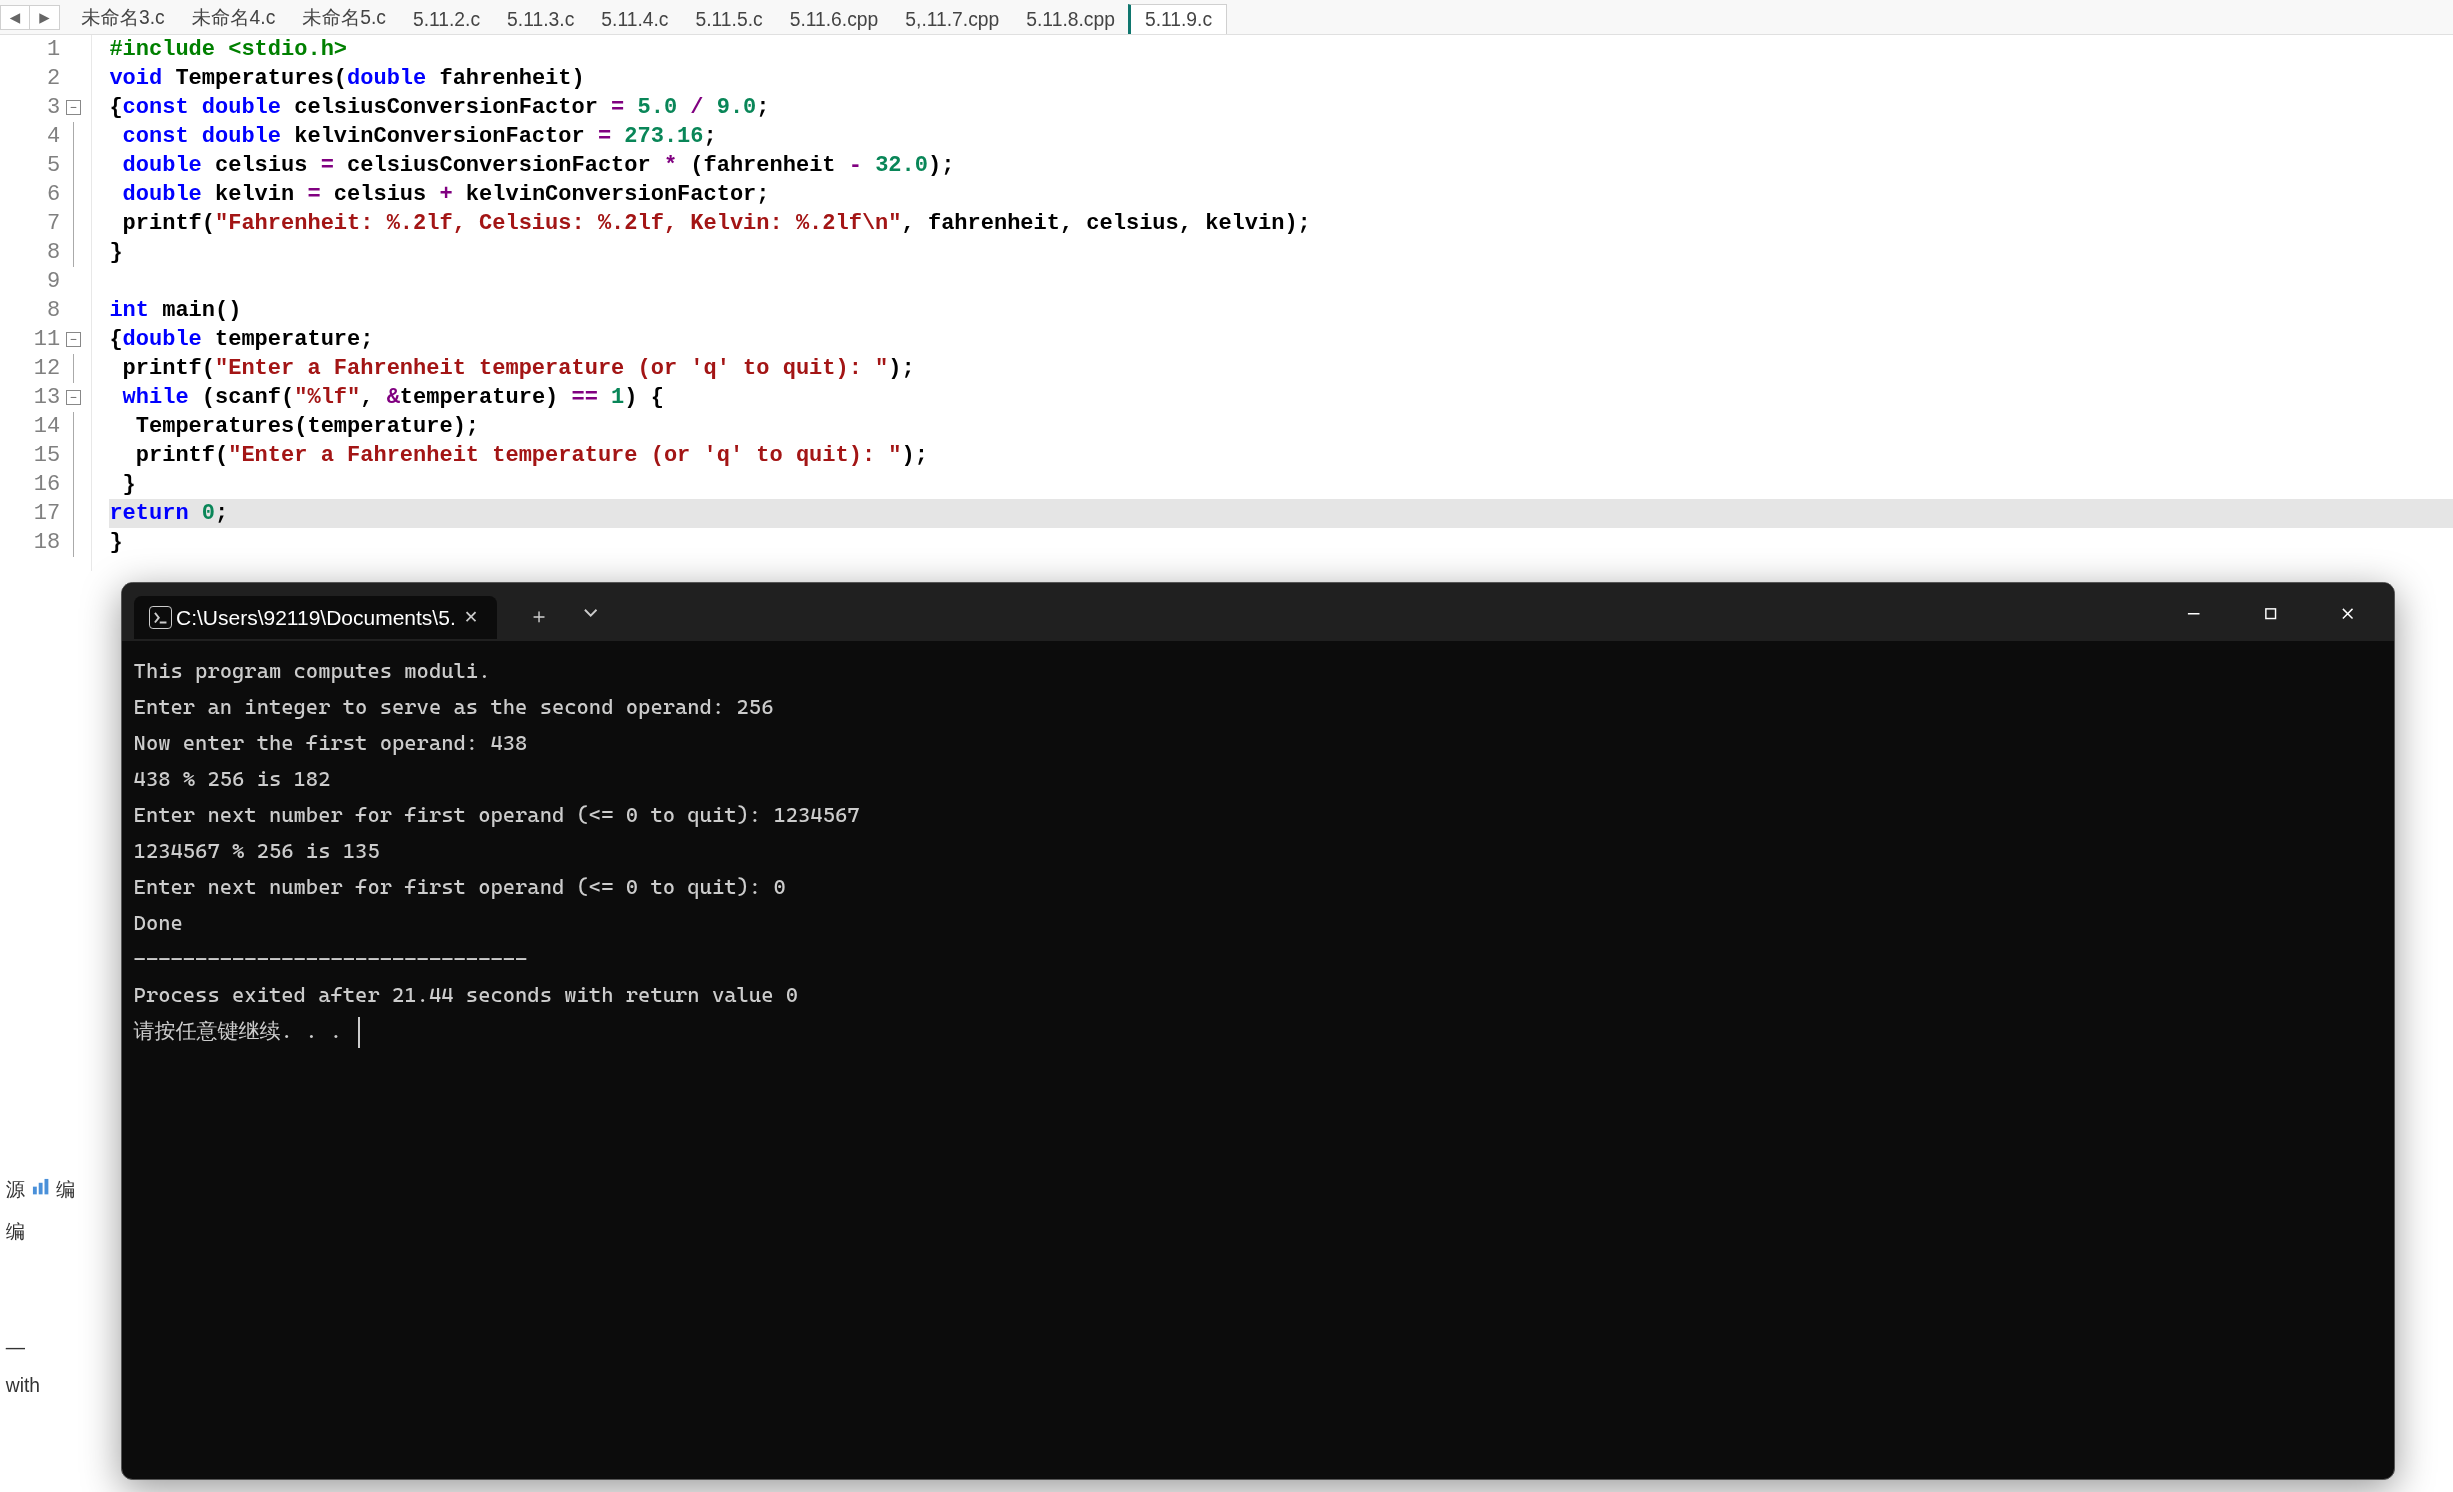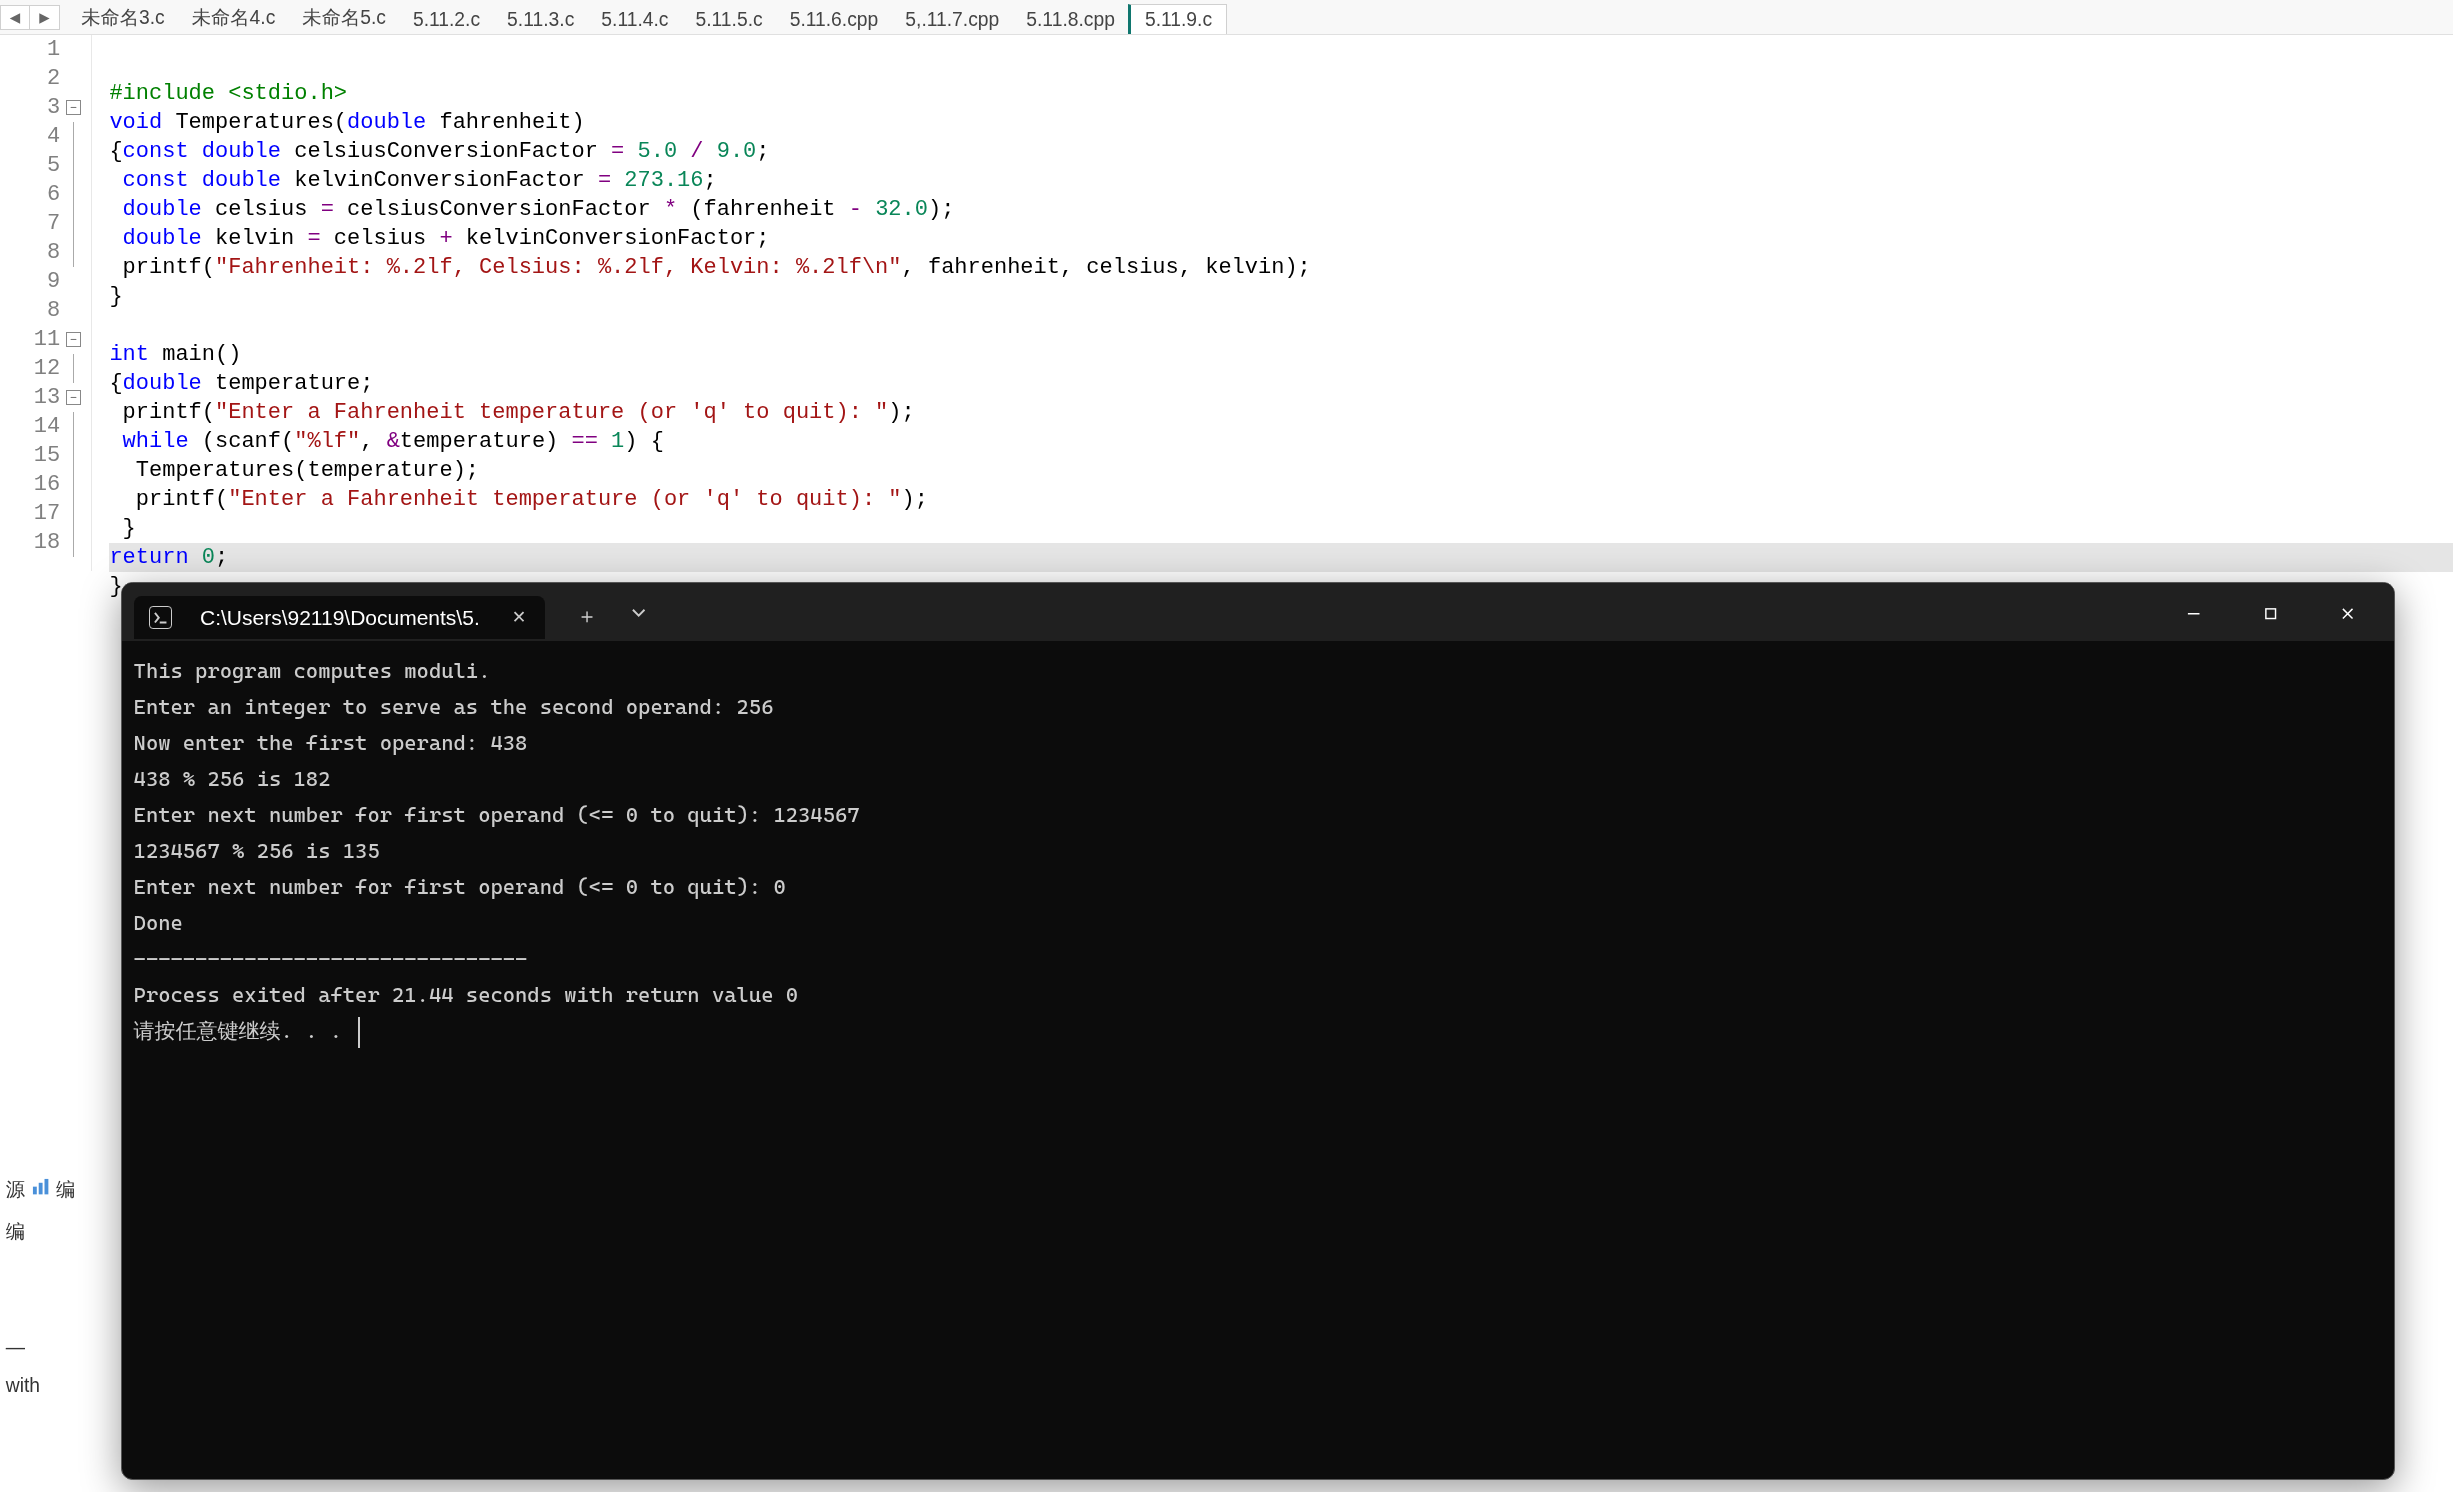--- a/index.html
+++ b/index.html
@@ -89,22 +89,21 @@
 }
 .fold-vert {
   width: 1px;
   height: 29px;
   background: #aaa;
 }
 .code {
   flex: 1;
   padding-left: 17.4px;
   white-space: pre;
-  font-weight: normal;
-  margin-top: 44px;
+  font-weight: bold;
 }
 .code-line {
   height: 29px;
 }
 .code-line.highlight {
   background: #e5e5e5;
 }
 .kw { color: #0000ff; }
 .str { color: #a31515; }
 .num { color: #098658; }
@@ -135,21 +134,21 @@
 .term-tab {
   display: flex;
   align-items: center;
   background: #0c0c0c;
   color: #ffffff;
   padding: 9.7px 15.4px;
   border-radius: 7.7px 7.7px 0 0;
   font-family: "Segoe UI", sans-serif;
   font-size: 21px;
   margin-top: 11.6px;
-  gap: 28px;
+  gap: 4px;
 }
 .term-tab .icon {
   width: 23px;
   height: 23px;
   border: 1.9px solid #ccc;
   border-radius: 3.9px;
   display: flex;
   align-items: center;
   justify-content: center;
   font-size: 13.5px;

